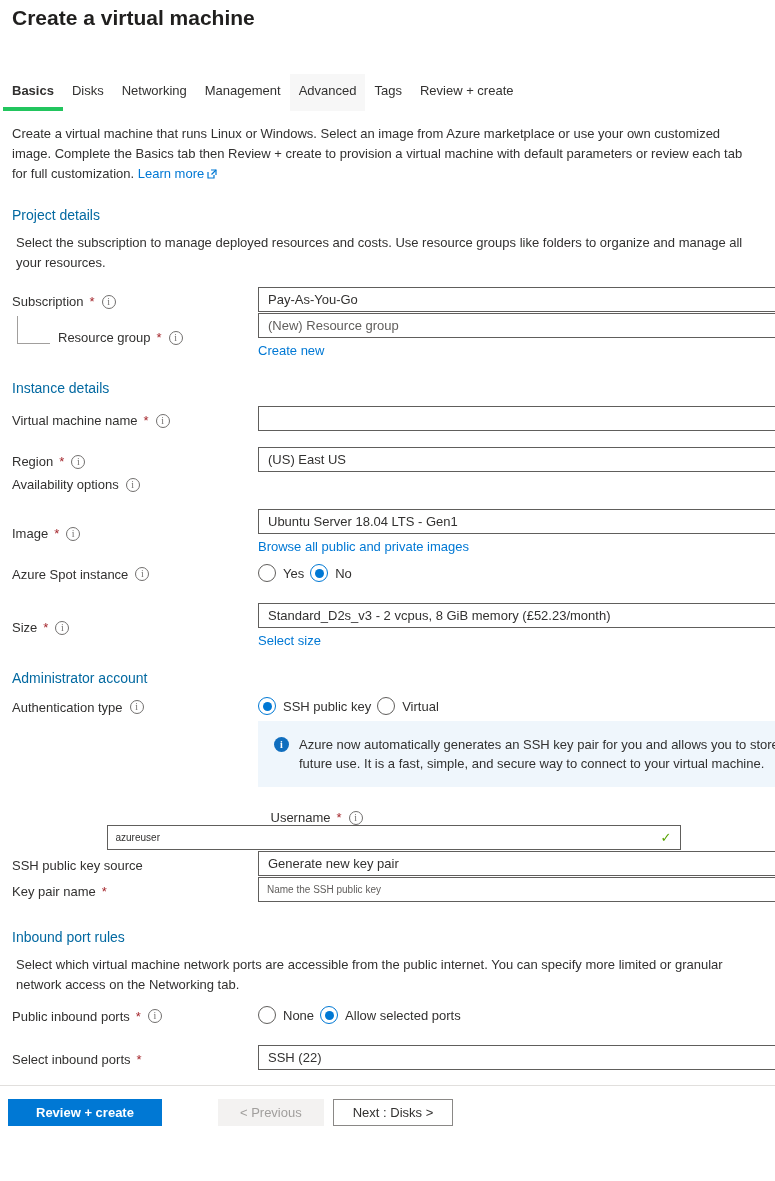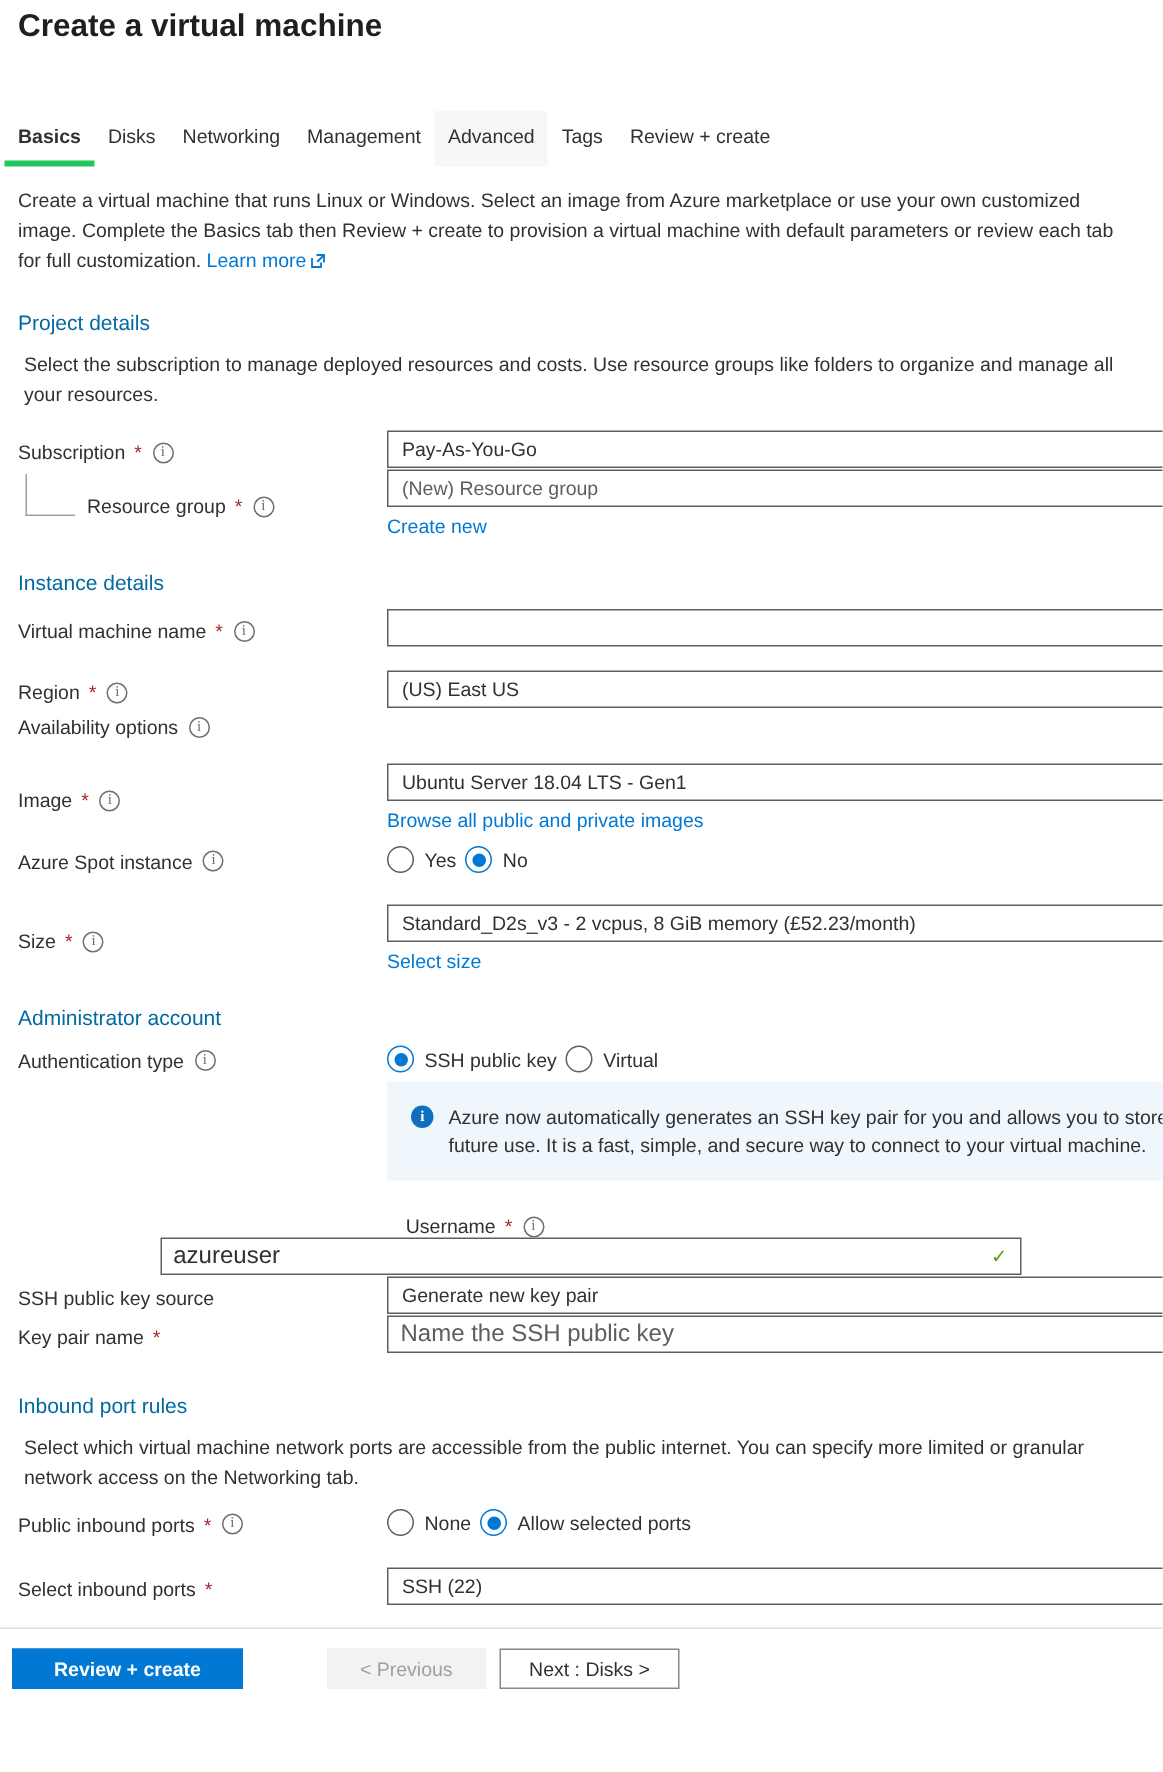--- a/index.html
+++ b/index.html
@@ -85,21 +85,21 @@
     cursor: pointer;
   }
   .dropdown .val { color: #323130; }
   .dropdown .val.placeholder { color: #605e5c; }
 
   .input-wrap { position: relative; width: 100%; }
   .text-input {
     height: 25px; width: 100%;
     border: 1px solid #605e5c;
     padding: 0 8px;
-    font-family: inherit; font-size: 16px; color: #323130;
+    font-family: inherit; font-size: 10px; color: #323130;
     outline: none; background: #fff;
   }
   .text-input::placeholder { color: #605e5c; opacity: 1; }
   .valid-check {
     position: absolute; right: 9px; top: 5px;
     color: #57a300; font-size: 13px; pointer-events: none;
   }
 
   .sub-link { display: inline-block; margin-top: 5px; }
 

